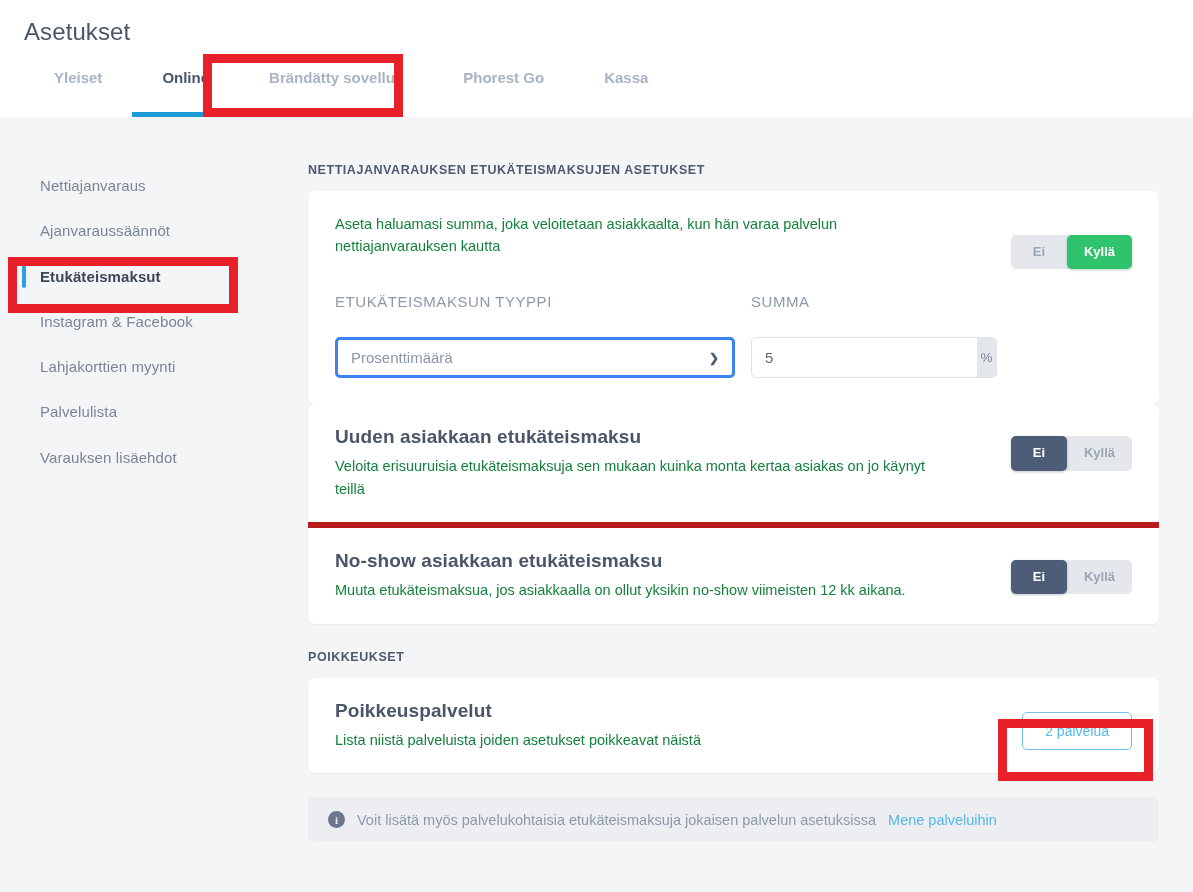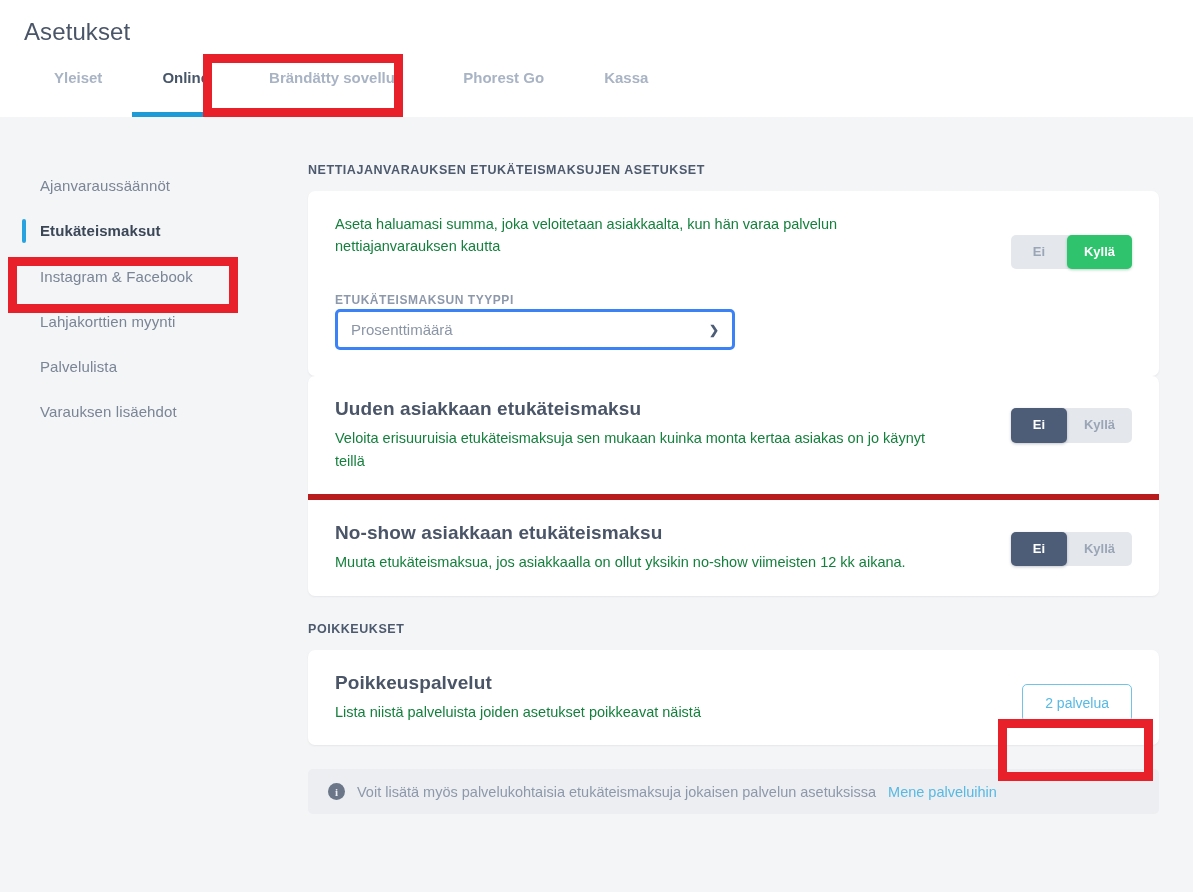--- a/index.html
+++ b/index.html
@@ -198,25 +198,25 @@
     display: flex;
     padding: 2px 27px 26px 27px;
     gap: 16px;
   }
 
   .field-group { display: flex; flex-direction: column; }
   .field-group.type { width: 400px; }
   .field-group.sum  { width: 246px; }
 
   .field-label {
-    font-size: 12px;
-    font-weight: bold;
+    font-size: 15px;
+    font-weight: normal;
     letter-spacing: 0.55px;
     color: #8d99ab;
-    margin-bottom: 2px;
+    margin-bottom: 27px;
   }
 
   .select-box {
     position: relative;
     height: 41px;
     border: 3px solid #3b82f6;
     border-radius: 5px;
     background: #fff;
     display: flex;
     align-items: center;
@@ -336,20 +336,21 @@
     <div class="tab active">Online</div>
     <div class="tab">Brändätty sovellus</div>
     <div class="tab">Phorest Go</div>
     <div class="tab">Kassa</div>
   </div>
 </div>
 
 <div class="body-wrap">
 
   <div class="sidebar">
+    <div class="side-item">Nettiajanvaraus</div>
     <div class="side-item">Ajanvaraussäännöt</div>
     <div class="side-item active">Etukäteismaksut</div>
     <div class="side-item">Instagram &amp; Facebook</div>
     <div class="side-item">Lahjakorttien myynti</div>
     <div class="side-item">Palvelulista</div>
     <div class="side-item">Varauksen lisäehdot</div>
   </div>
 
   <div class="content">
 
@@ -367,20 +368,27 @@
       </div>
 
       <div class="fields">
         <div class="field-group type">
           <div class="field-label">ETUKÄTEISMAKSUN TYYPPI</div>
           <div class="select-box">
             <span>Prosenttimäärä</span>
             <span class="chev">❯</span>
           </div>
         </div>
+        <div class="field-group sum">
+          <div class="field-label">SUMMA</div>
+          <div class="amount-box">
+            <input class="amount-input" type="text" value="5" style="">
+            <div class="amount-suffix">%</div>
+          </div>
+        </div>
       </div>
     </div>
 
 
     <div class="card">
       <div class="row">
         <div class="row-text">
           <div class="row-title">Uuden asiakkaan etukäteismaksu</div>
           <div class="row-desc">Veloita erisuuruisia etukäteismaksuja sen mukaan kuinka monta kertaa asiakas on jo käynyt teillä</div>
         </div>

